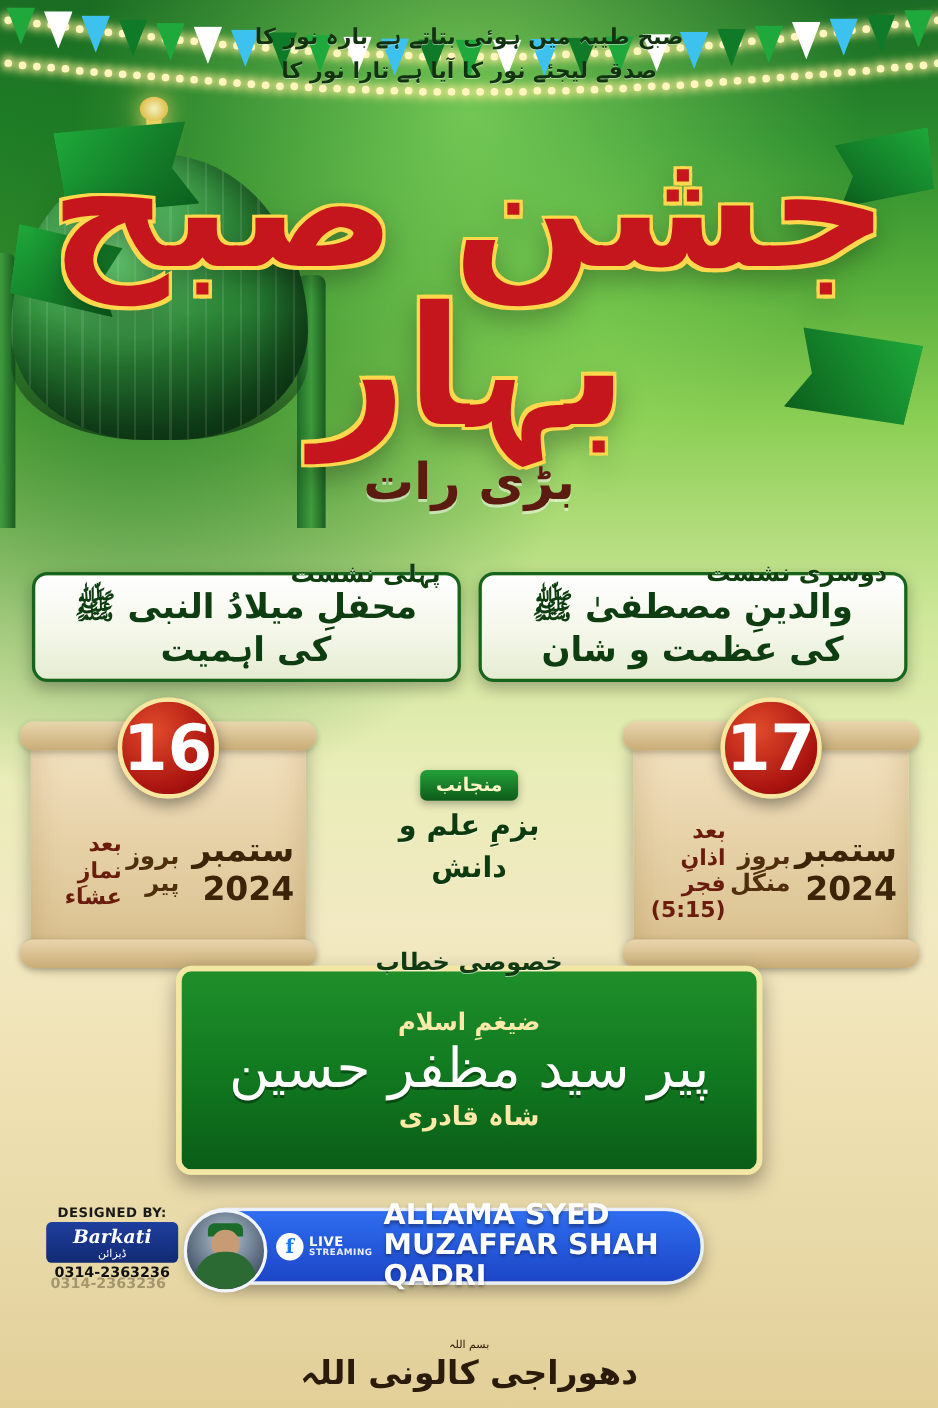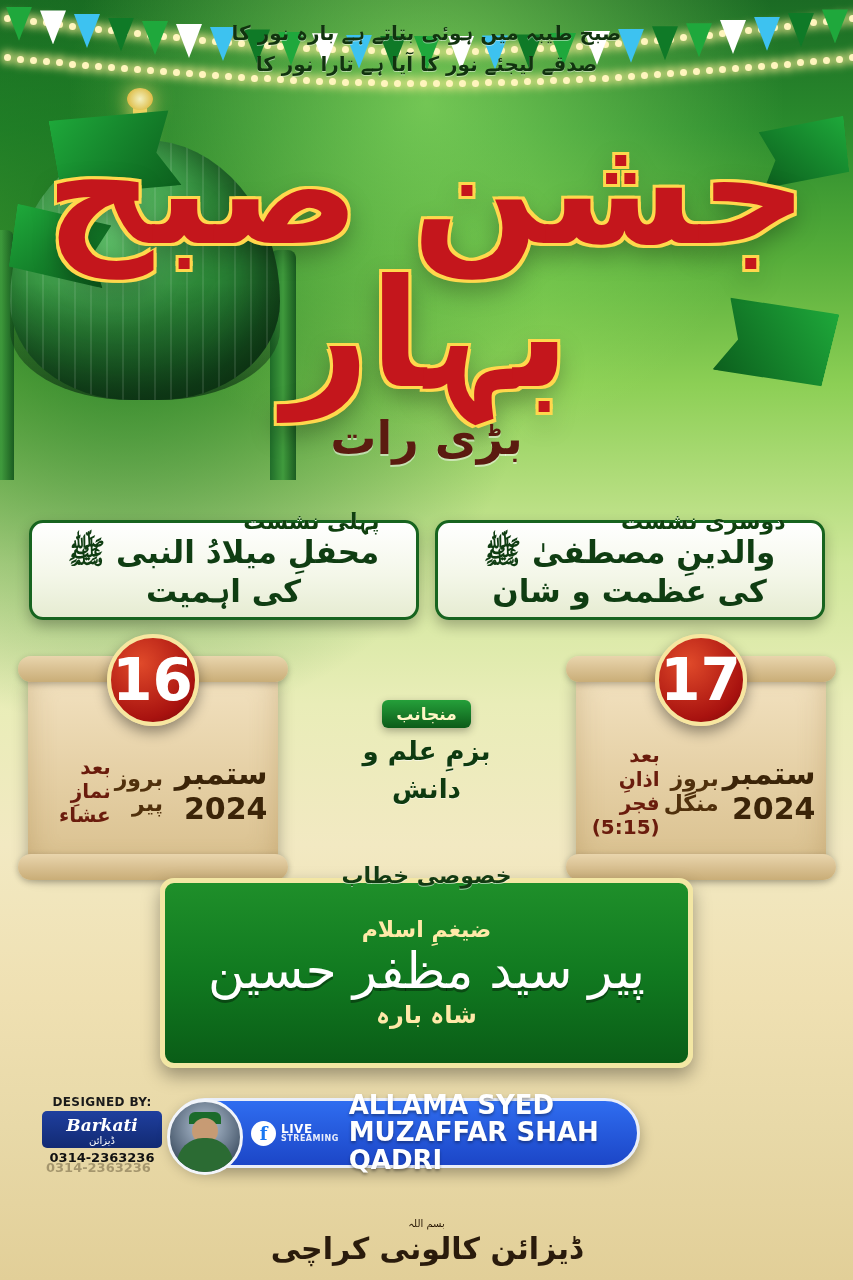--- a/index.html
+++ b/index.html
@@ -150,21 +150,21 @@
     position: relative;
     width: 390px; min-height: 86px;
     border-radius: 14px;
     background: linear-gradient(180deg, #ffffff 0%, #f4f7e9 55%, #e6ecd2 100%);
     border: 3px solid #17641f;
     box-shadow: 0 6px 14px rgba(0,0,0,0.28);
     display: flex; align-items: center; justify-content: center;
     padding: 10px 18px 6px;
   }
   .session .label {
-    position: absolute; top: -14px; right: 36px;
+    position: absolute; top: -14px; right: 15px;
     font-size: 22px; font-weight: bold; color: #10400f;
     text-shadow: 0 1px 0 #fff;
   }
   .session .text {
     font-size: 31px; font-weight: bold; color: #0f3d12;
     line-height: 1.25; text-align: center;
   }
 
   
   .dates {
@@ -559,21 +559,21 @@
         <div class="time">بعد اذانِ فجر (5:15)</div>
       </div>
     </div>
 
   </div>
 
   <div class="speaker-panel">
     <div class="khitab">خصوصی خطاب</div>
     <div class="honorific">ضیغمِ اسلام</div>
     <div class="name">پیر سید مظفر حسین</div>
-    <div class="suffix">شاہ بارہ</div>
+    <div class="suffix">شاہ قادری</div>
   </div>
 
   <div class="designer">
     <div class="dby">DESIGNED BY:</div>
     <div class="brand">
       <div class="b1">Barkati</div>
       <div class="b2">ڈیزائن</div>
     </div>
     <div class="phone">0314-2363236</div>
   </div>
@@ -594,17 +594,17 @@
     </div>
     <div class="names">
       <div>ALLAMA SYED</div>
       <div>MUZAFFAR SHAH QADRI</div>
     </div>
   </div>
 
   <div class="footer">
     <div class="crest">بسم اللہ</div>
     <div class="footer-row">
-      <div class="addr">ڈیزائن کالونی کراچی</div>
+      <div class="addr">دھوراجی کالونی اللہ</div>
     </div>
   </div>
 
 </div>
 
 </body></html>

